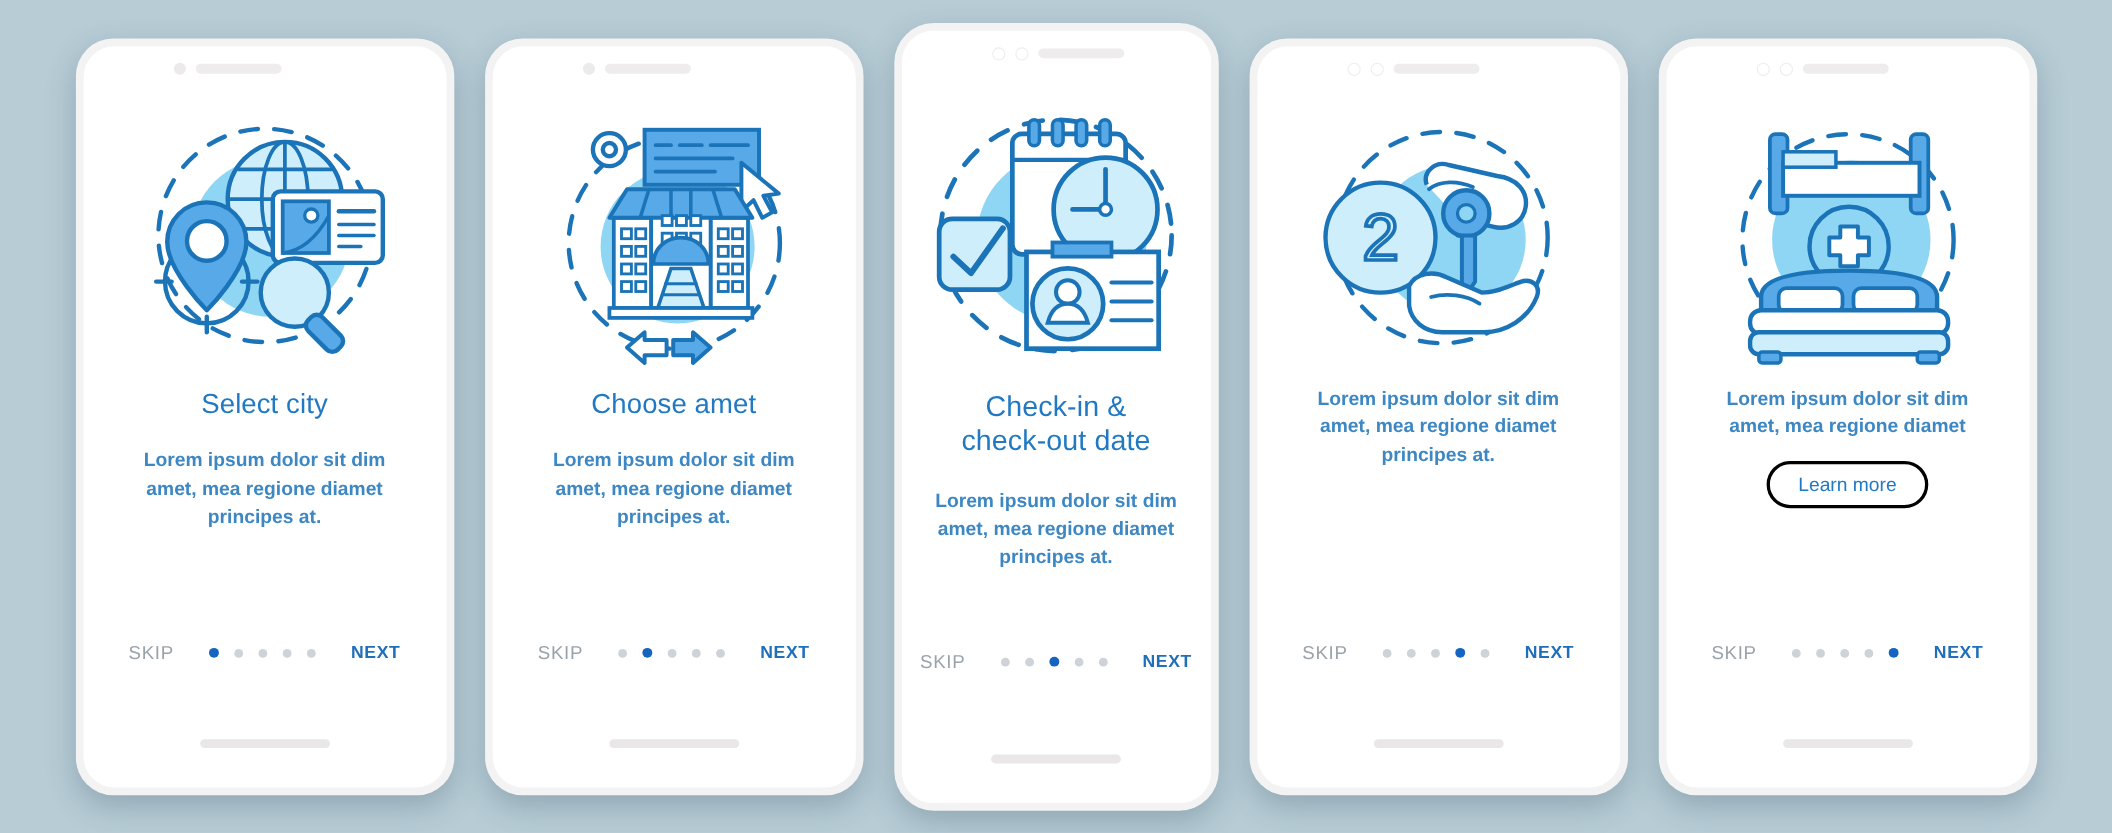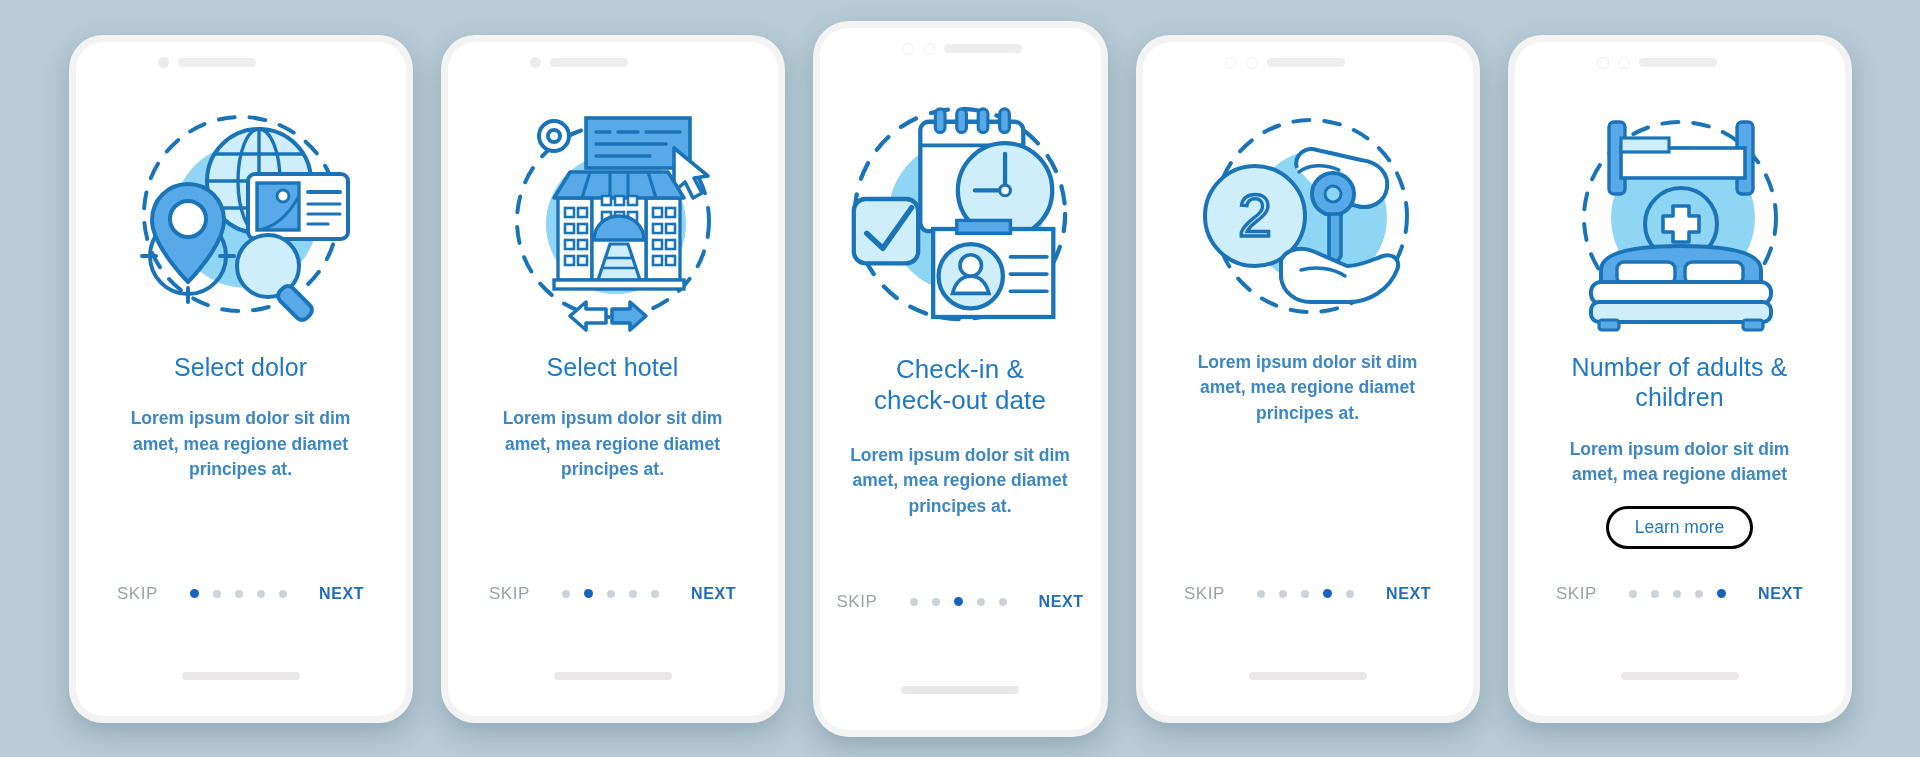--- a/index.html
+++ b/index.html
@@ -159,21 +159,21 @@
           <line x1="182" y1="86" x2="214" y2="86" stroke="#1b74b8" stroke-width="4" stroke-linecap="round"></line>
           <line x1="182" y1="98" x2="214" y2="98" stroke="#1b74b8" stroke-width="3.2" stroke-linecap="round"></line>
           <line x1="182" y1="108" x2="214" y2="108" stroke="#1b74b8" stroke-width="3.2" stroke-linecap="round"></line>
           <line x1="182" y1="118" x2="202" y2="118" stroke="#1b74b8" stroke-width="3.2" stroke-linecap="round"></line>
 
           <circle cx="142" cy="160" r="31" fill="#cfeefb" stroke="#1b74b8" stroke-width="4"></circle>
           <rect x="160" y="178" width="18" height="38" rx="7" transform="rotate(-45 169 197)" fill="#57a9e8" stroke="#1b74b8" stroke-width="4"></rect>
         </svg>
       </div>
 
-      <div class="title">Select dolor</div>
+      <div class="title">Select city</div>
       <div class="body">Lorem ipsum dolor sit dim
 amet, mea regione diamet
 principes at.</div>
 
       <div class="nav">
         <span class="skip">SKIP</span>
         <span class="dots">
           <i class="pdot on"></i>
           <i class="pdot"></i>
           <i class="pdot"></i>
@@ -248,21 +248,21 @@
           <path d="M100 174 L112 138 H130 L142 174 Z" fill="#cfeefb" stroke="#1b74b8" stroke-width="3.2"></path>
           <line x1="103" y1="162" x2="139" y2="162" stroke="#1b74b8" stroke-width="2.6"></line>
           <line x1="106" y1="152" x2="136" y2="152" stroke="#1b74b8" stroke-width="2.6"></line>
           <rect x="56" y="174" width="130" height="9" fill="#ffffff" stroke="#1b74b8" stroke-width="3.4"></rect>
 
           <path d="M88 196 L72 210 L88 224 V217 H108 V203 H88 Z" fill="#ffffff" stroke="#1b74b8" stroke-width="3.6" stroke-linejoin="round"></path>
           <path d="M132 196 L148 210 L132 224 V217 H114 V203 H132 Z" fill="#57a9e8" stroke="#1b74b8" stroke-width="3.6" stroke-linejoin="round"></path>
         </svg>
       </div>
 
-      <div class="title">Select hotel</div>
+      <div class="title">Choose amet</div>
       <div class="body">Lorem ipsum dolor sit dim
 amet, mea regione diamet
 principes at.</div>
 
       <div class="nav">
         <span class="skip">SKIP</span>
         <span class="dots">
           <i class="pdot"></i>
           <i class="pdot on"></i>
           <i class="pdot"></i>
@@ -419,22 +419,20 @@
           <rect x="52" y="156" width="58" height="22" rx="7" fill="#ffffff" stroke="#1b74b8" stroke-width="3.4"></rect>
           <rect x="120" y="156" width="58" height="22" rx="7" fill="#ffffff" stroke="#1b74b8" stroke-width="3.4"></rect>
 
           <rect x="26" y="176" width="180" height="22" rx="10" fill="#ffffff" stroke="#1b74b8" stroke-width="4"></rect>
           <rect x="26" y="196" width="180" height="20" rx="8" fill="#cfeefb" stroke="#1b74b8" stroke-width="4"></rect>
           <rect x="34" y="214" width="20" height="10" rx="3" fill="#57a9e8" stroke="#1b74b8" stroke-width="3.2"></rect>
           <rect x="178" y="214" width="20" height="10" rx="3" fill="#57a9e8" stroke="#1b74b8" stroke-width="3.2"></rect>
         </svg>
       </div>
 
-      <div class="title">Number of adults &amp;
-children</div>
       <div class="body">Lorem ipsum dolor sit dim
 amet, mea regione diamet</div>
       <button class="learn">Learn more</button>
 
       <div class="nav">
         <span class="skip">SKIP</span>
         <span class="dots">
           <i class="pdot"></i>
           <i class="pdot"></i>
           <i class="pdot"></i>

